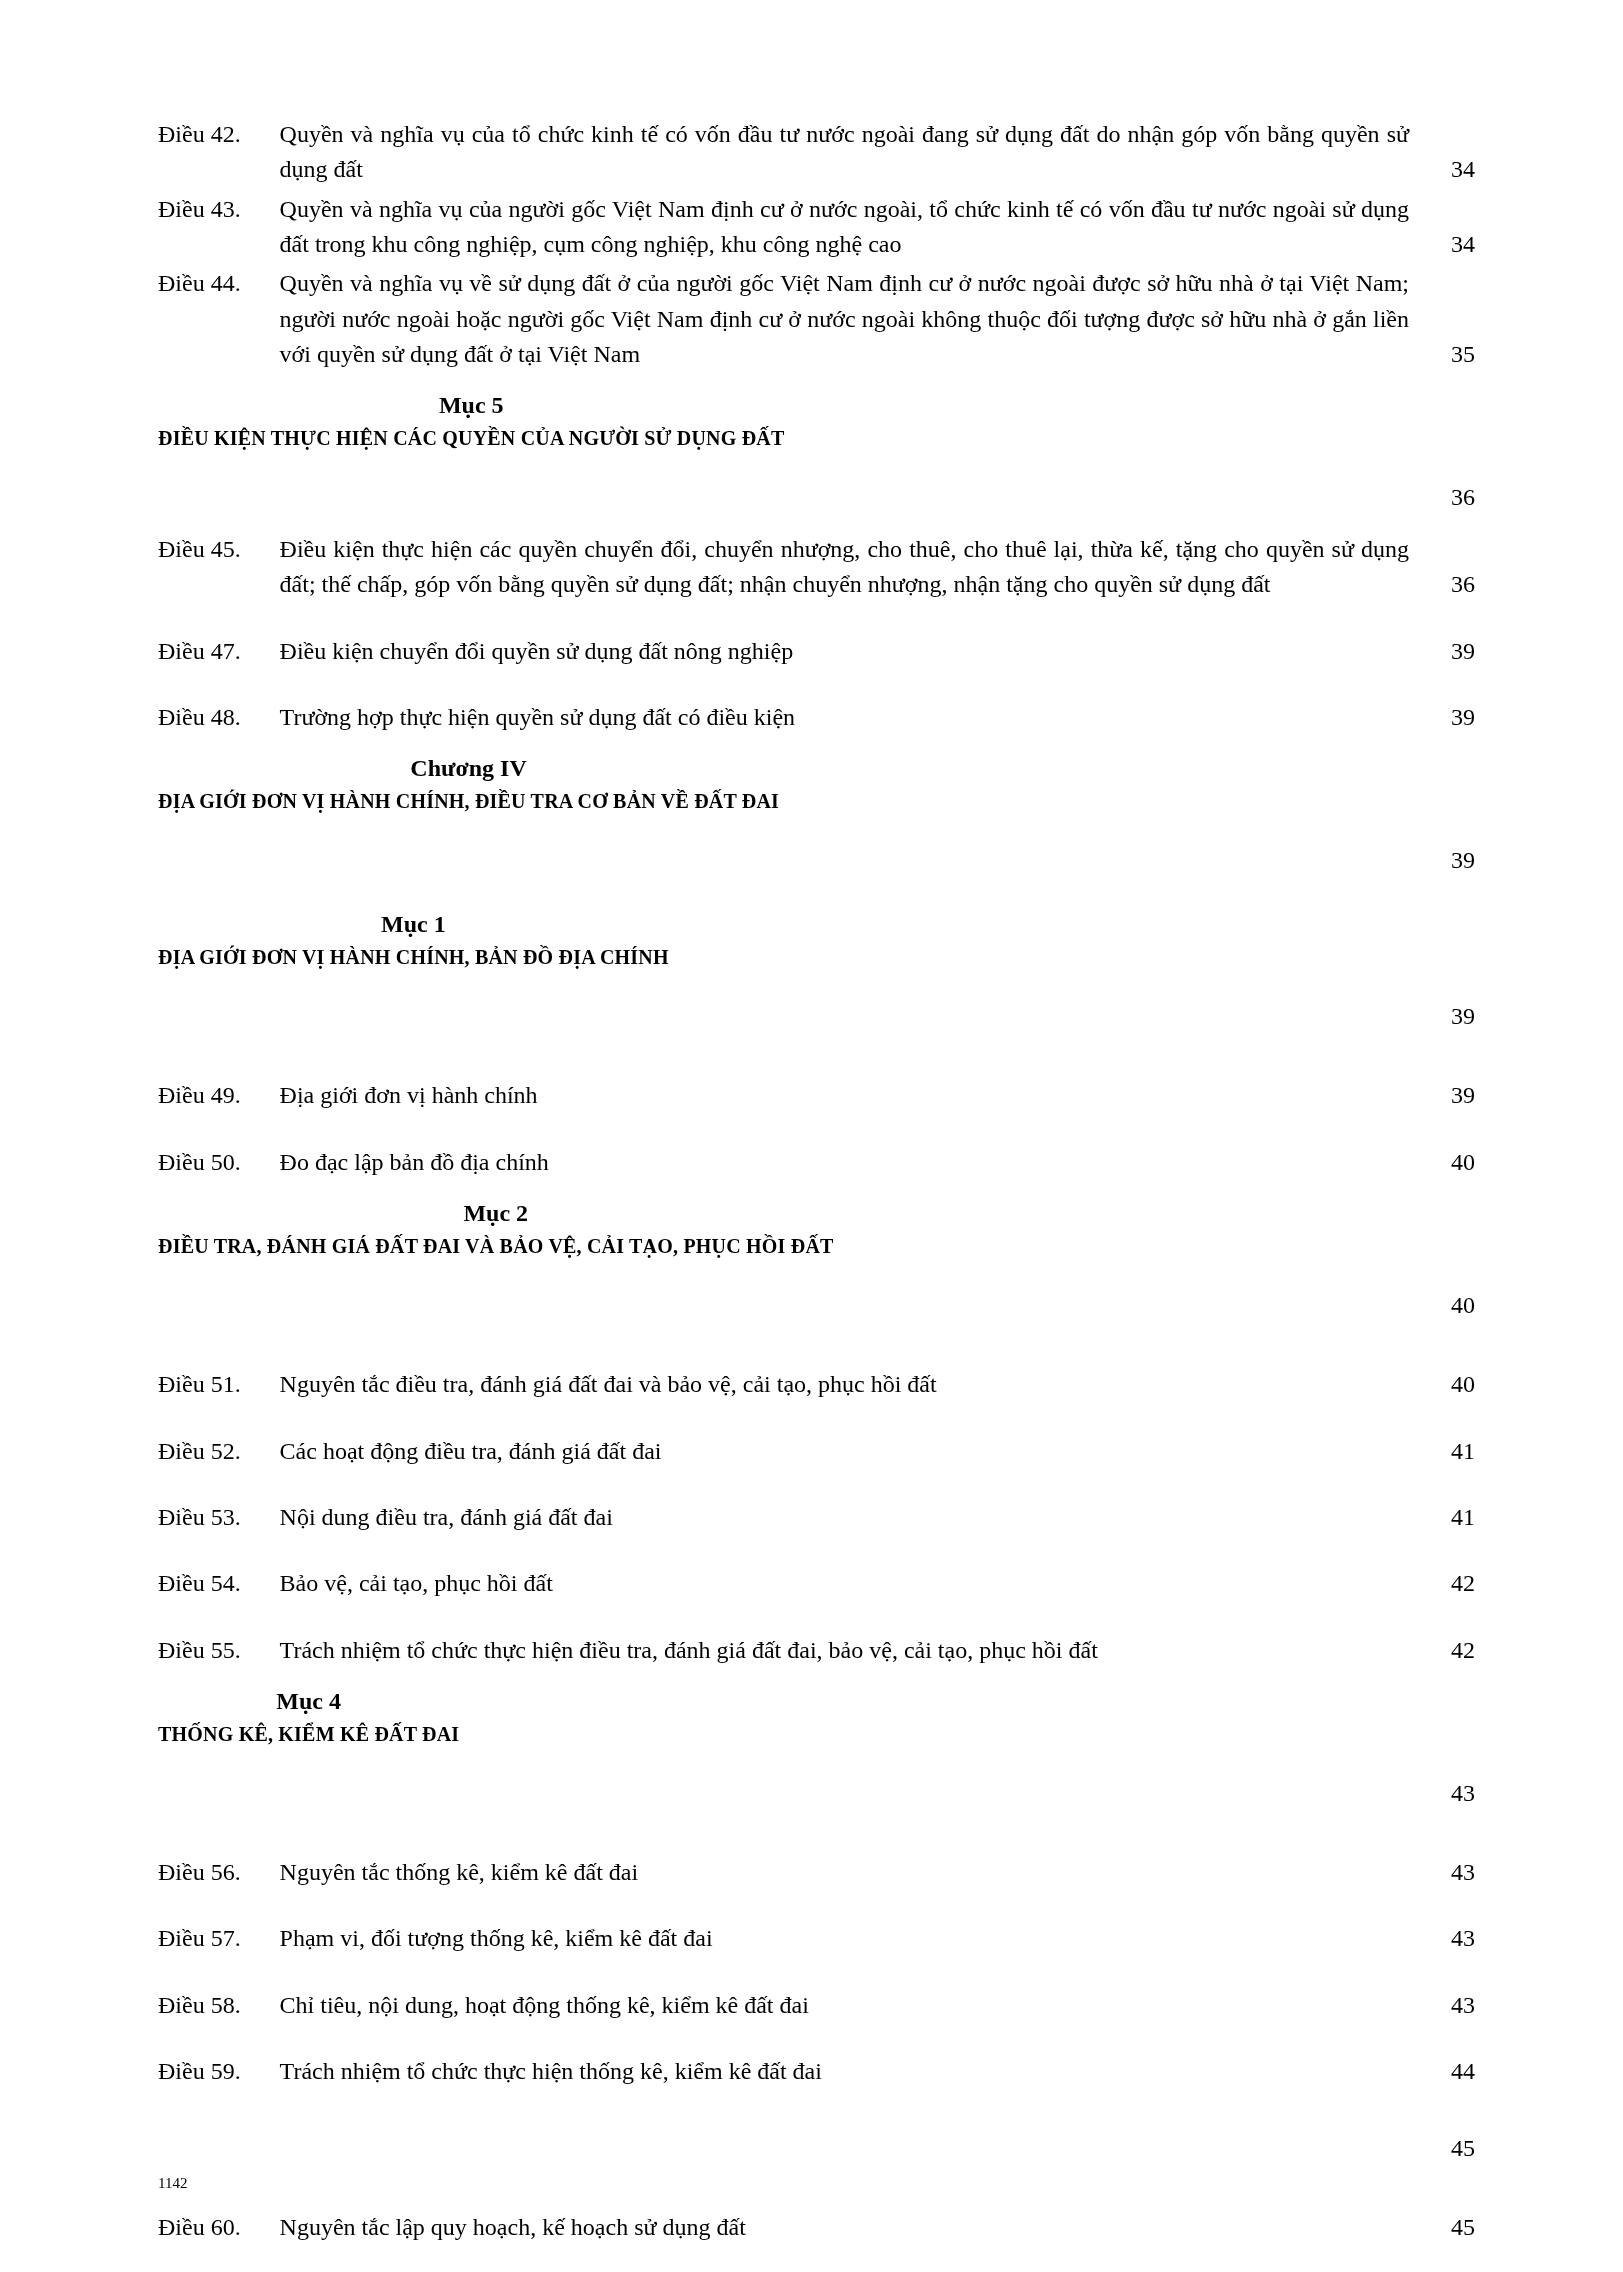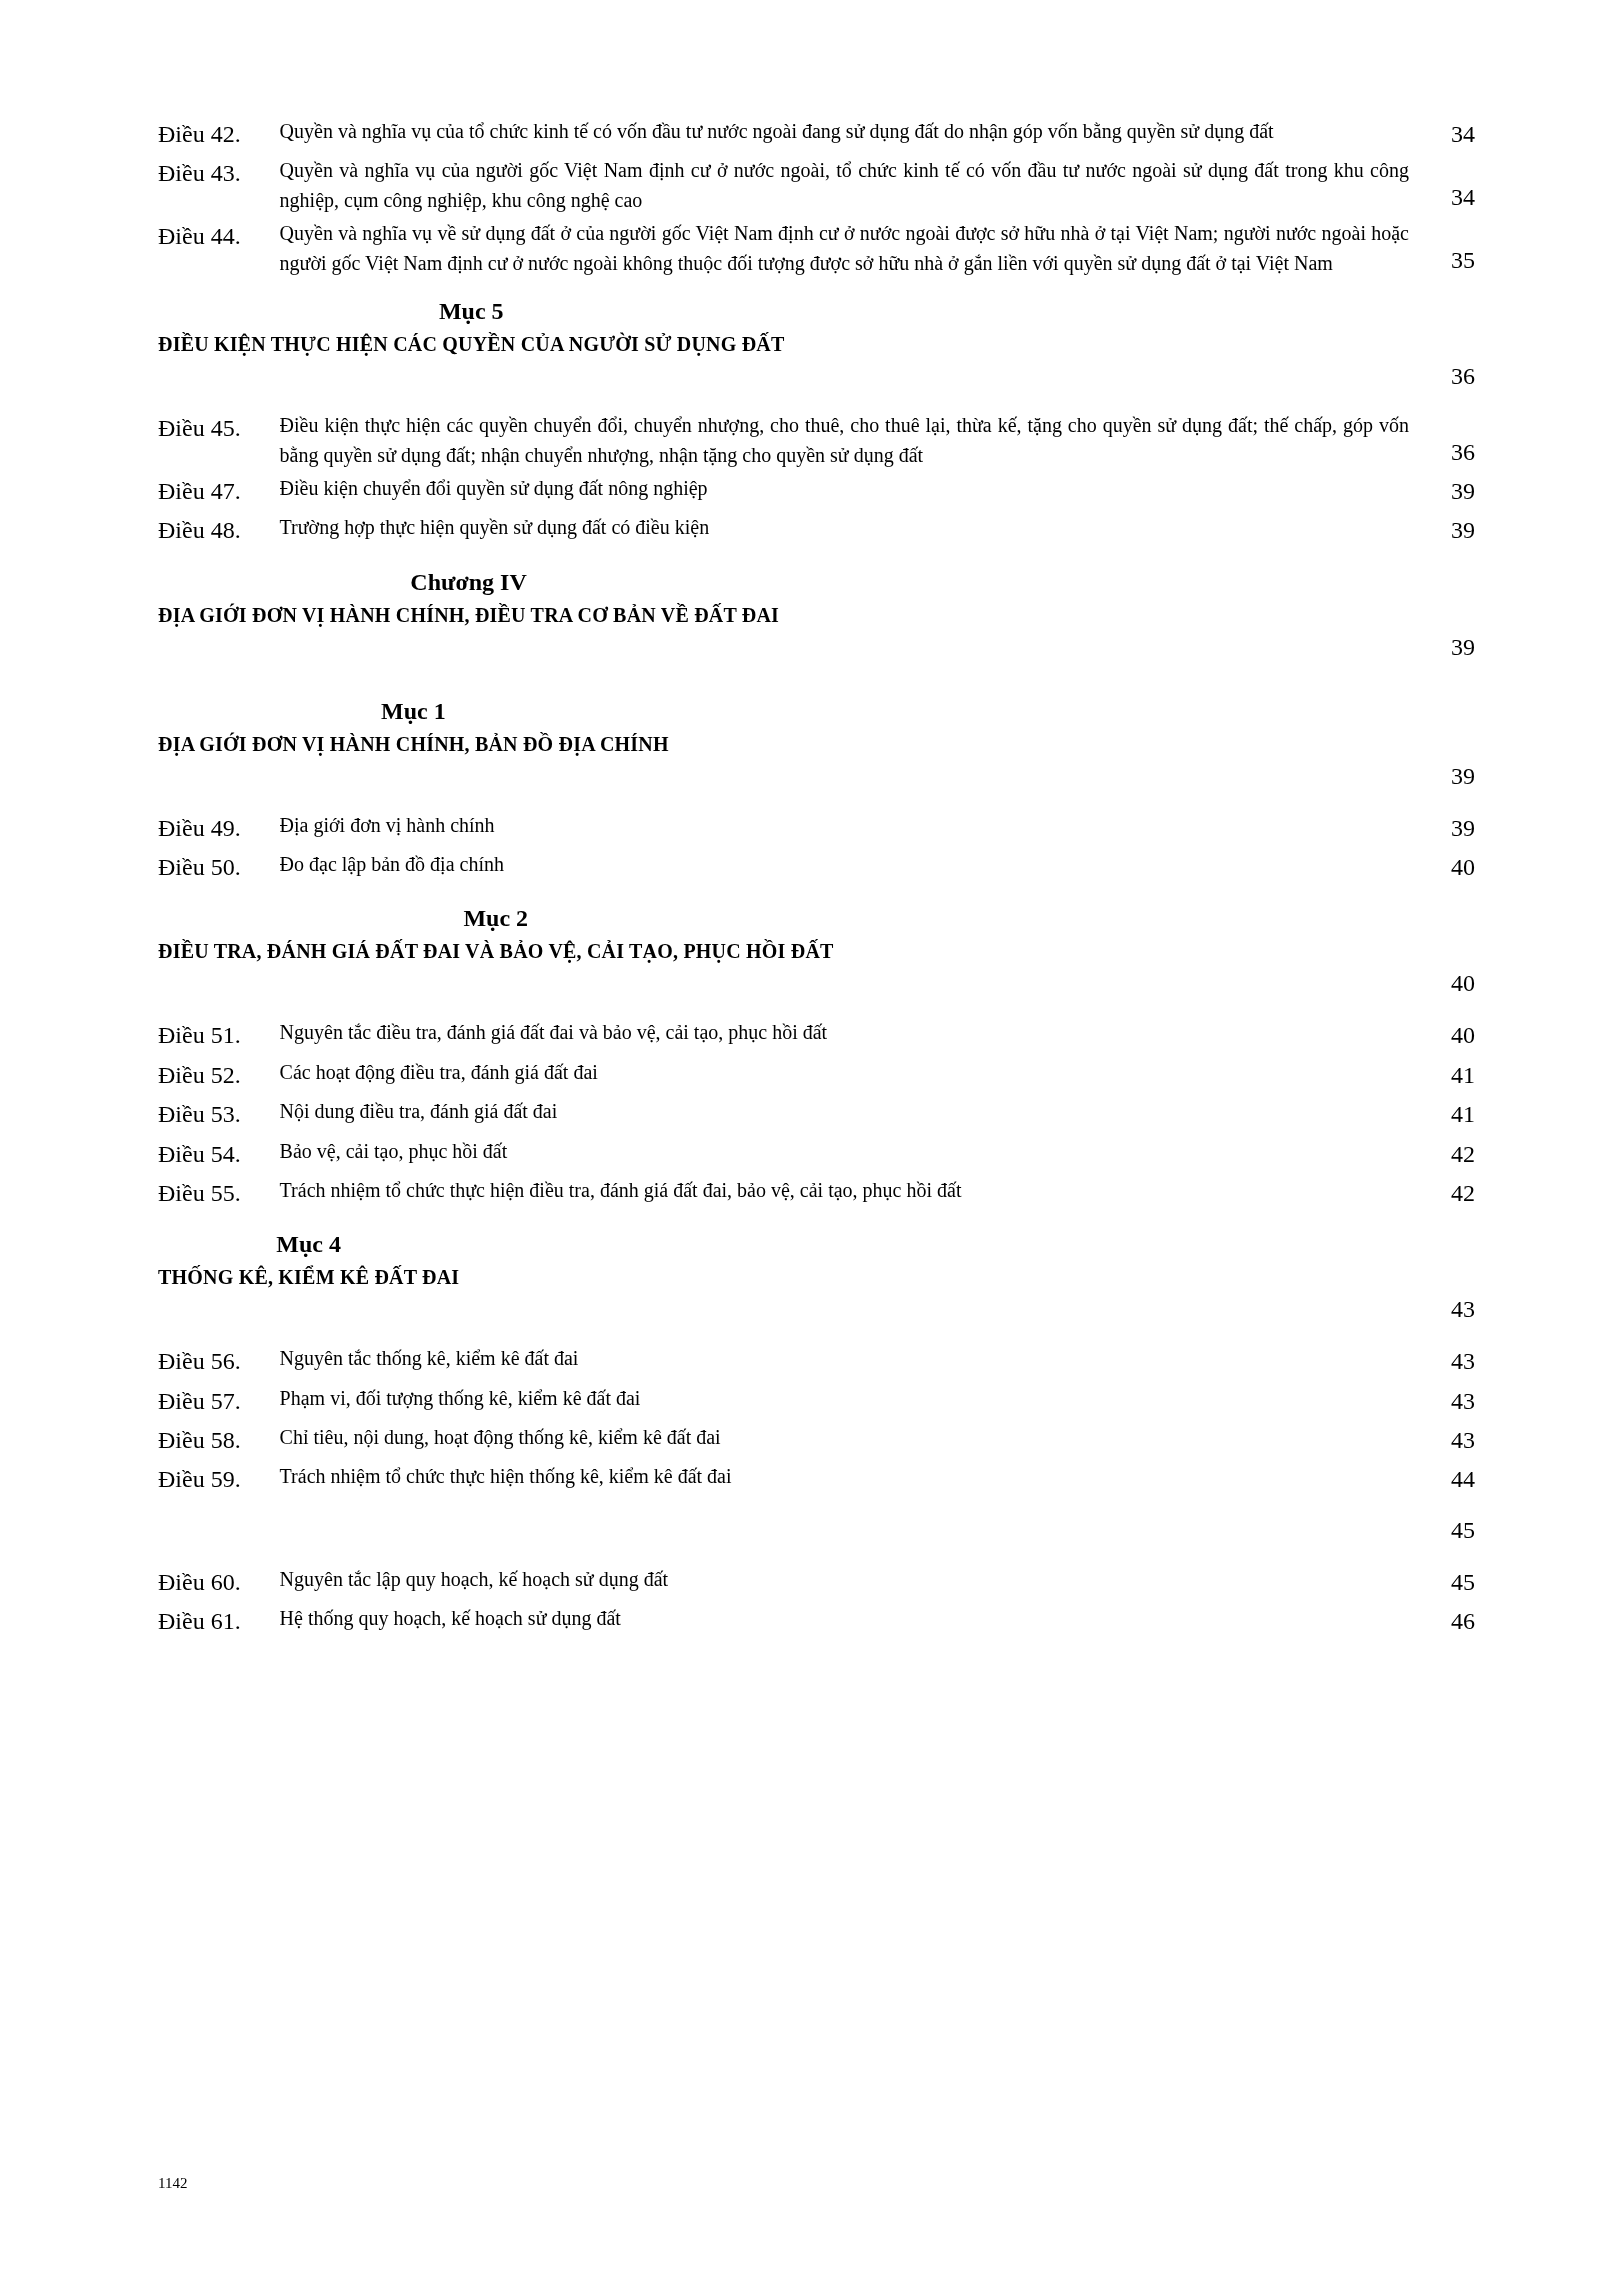--- a/index.html
+++ b/index.html
@@ -39,33 +39,34 @@
   .num {
     flex: 0 0 auto;
     font-size: 24px;
     line-height: 1.47;
     white-space: nowrap;
     padding-right: 9.6px;
     min-width: 112px;
   }
   .txt {
     flex: 1 1 auto;
-    font-size: 20px;
+    font-size: 24px;
     line-height: 1.47;
     text-align: justify;
     text-justify: inter-word;
     hyphens: none;
   }
   .pg {
     flex: 0 0 48px;
     font-size: 24px;
     line-height: 1.47;
     text-align: right;
     white-space: nowrap;
     margin-left: 18px;
+    margin-top: 27px;
   }
 
   
   .heading {
     display: flex;
     align-items: flex-start;
     width: 100%;
     margin-top: 15px;
     margin-bottom: 4.1px;
     flex-direction: column;

